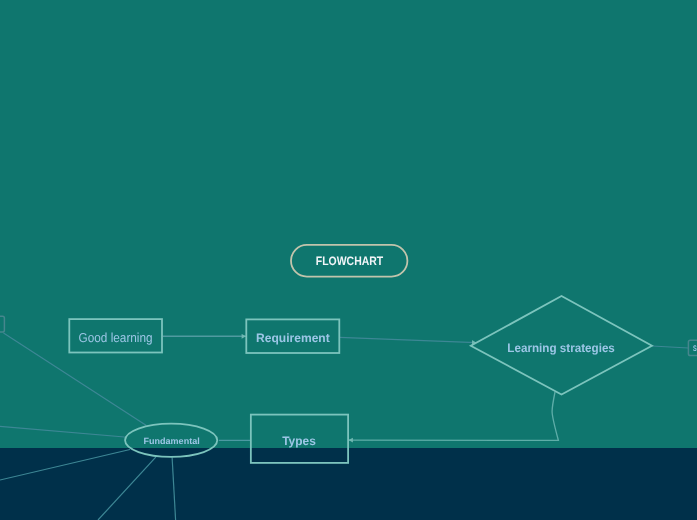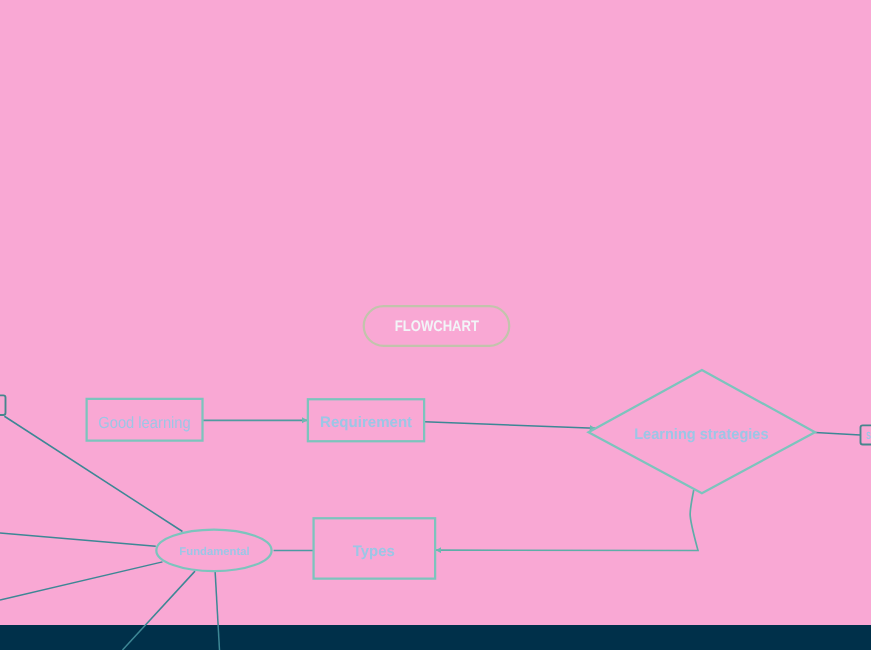--- a/index.html
+++ b/index.html
@@ -1,20 +1,20 @@
 <!DOCTYPE html>
 <html><head>
 <meta charset="utf-8">
 <title>Flowchart</title>
 <style>
   html,body{margin:0;padding:0;}
   body{width:697px;height:520px;overflow:hidden;
        font-family:"Liberation Sans",sans-serif;
        background:#00304a;}
-  #canvas{position:relative;width:697px;height:500px;background:#f9a8d4;}
+  #canvas{position:relative;width:697px;height:448px;background:#0f766e;}
   svg#wire{position:absolute;left:0;top:0;width:697px;height:520px;display:block;}
   .nodetext{fill:#9cc6e6;}
   svg text{text-rendering:geometricPrecision;}
   .b{font-weight:bold;}
 </style>
 </head>
 <body>
 
 <div id="canvas">
 

